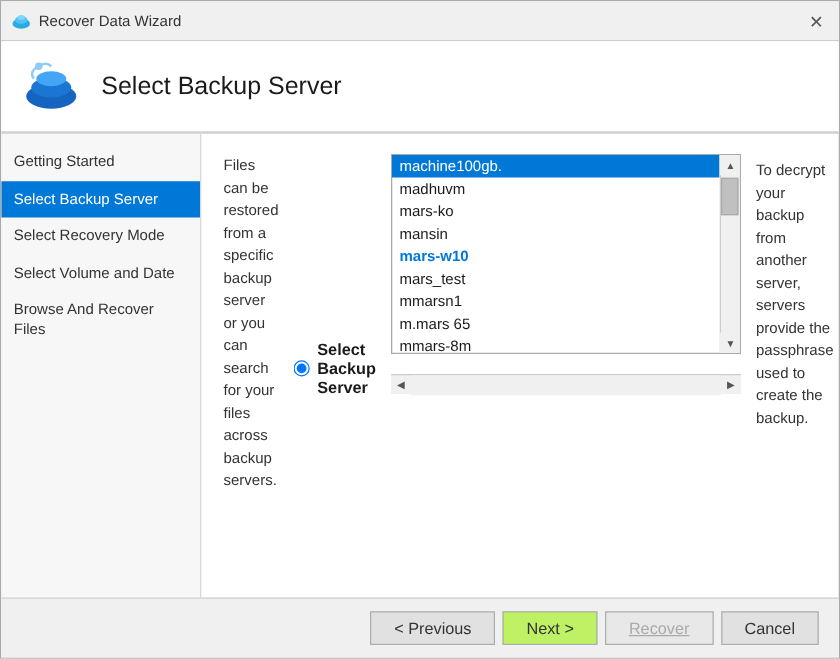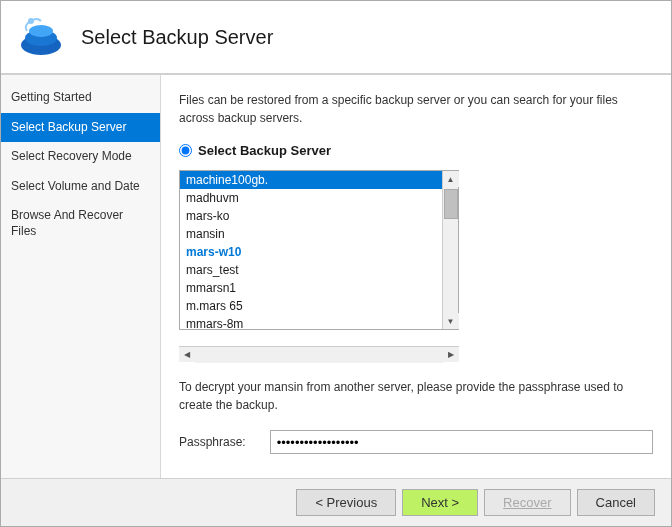--- a/index.html
+++ b/index.html
@@ -96,21 +96,21 @@
     }
     .sidebar-item.active {
       background: #0078d7;
       color: #ffffff;
     }
     .main-content {
       flex: 1;
       padding: 16px 18px;
       overflow-y: auto;
       display: flex;
-      flex-direction: column;
+      flex-direction: row;
       gap: 12px;
     }
     .description-text {
       font-size: 12px;
       color: #333;
       line-height: 1.5;
     }
     .radio-group {
       display: flex;
       align-items: center;
@@ -252,20 +252,31 @@
       height: 160px;
       border: 1px solid #aaa;
       background: #fff;
     }
   </style>
 </head>
 <body>
 
 <div class="window">
 
+  <div class="title-bar">
+    <div class="title-bar-left">
+      <svg class="title-icon" viewBox="0 0 16 16">
+        <ellipse cx="8" cy="10" rx="7" ry="4" fill="#29abe2"></ellipse>
+        <ellipse cx="8" cy="7" rx="5" ry="3" fill="#4fc3f7"></ellipse>
+        <ellipse cx="8" cy="5" rx="3" ry="2" fill="#81d4fa"></ellipse>
+      </svg>
+      <span class="title-text">Recover Data Wizard</span>
+    </div>
+    <span class="close-btn">✕</span>
+  </div>
 
   <div class="header-section">
     <svg class="header-icon" viewBox="0 0 48 48">
       <ellipse cx="24" cy="32" rx="20" ry="10" fill="#1565c0"></ellipse>
       <ellipse cx="24" cy="25" rx="16" ry="8" fill="#1976d2"></ellipse>
       <ellipse cx="24" cy="18" rx="12" ry="6" fill="#42a5f5"></ellipse>
       <path d="M10 18 Q6 12 14 8 Q20 4 24 8" fill="none" stroke="#90caf9" stroke-width="2"></path>
       <circle cx="14" cy="8" r="3" fill="#90caf9"></circle>
     </svg>
     <h1 class="header-title">Select Backup Server</h1>
@@ -310,21 +321,21 @@
           </div>
         </div>
 
         <div class="horizontal-scroll">
           <div class="h-scroll-arrow">◀</div>
           <div class="h-scroll-track"></div>
           <div class="h-scroll-arrow">▶</div>
         </div>
       </div>
 
-      <p class="decrypt-text">To decrypt your mansin from another server, please provide the passphrase used to create the backup.</p>
+      <p class="decrypt-text">To decrypt your backup from another server, servers provide the passphrase used to create the backup.</p>
 
       <div class="passphrase-row">
         <span class="passphrase-label">Passphrase:</span>
         <input type="password" class="passphrase-input" value="••••••••••••••••••" style="">
       </div>
     </div>
   </div>
 
   <div class="footer">
     <button class="footer-btn">&lt; Previous</button>

